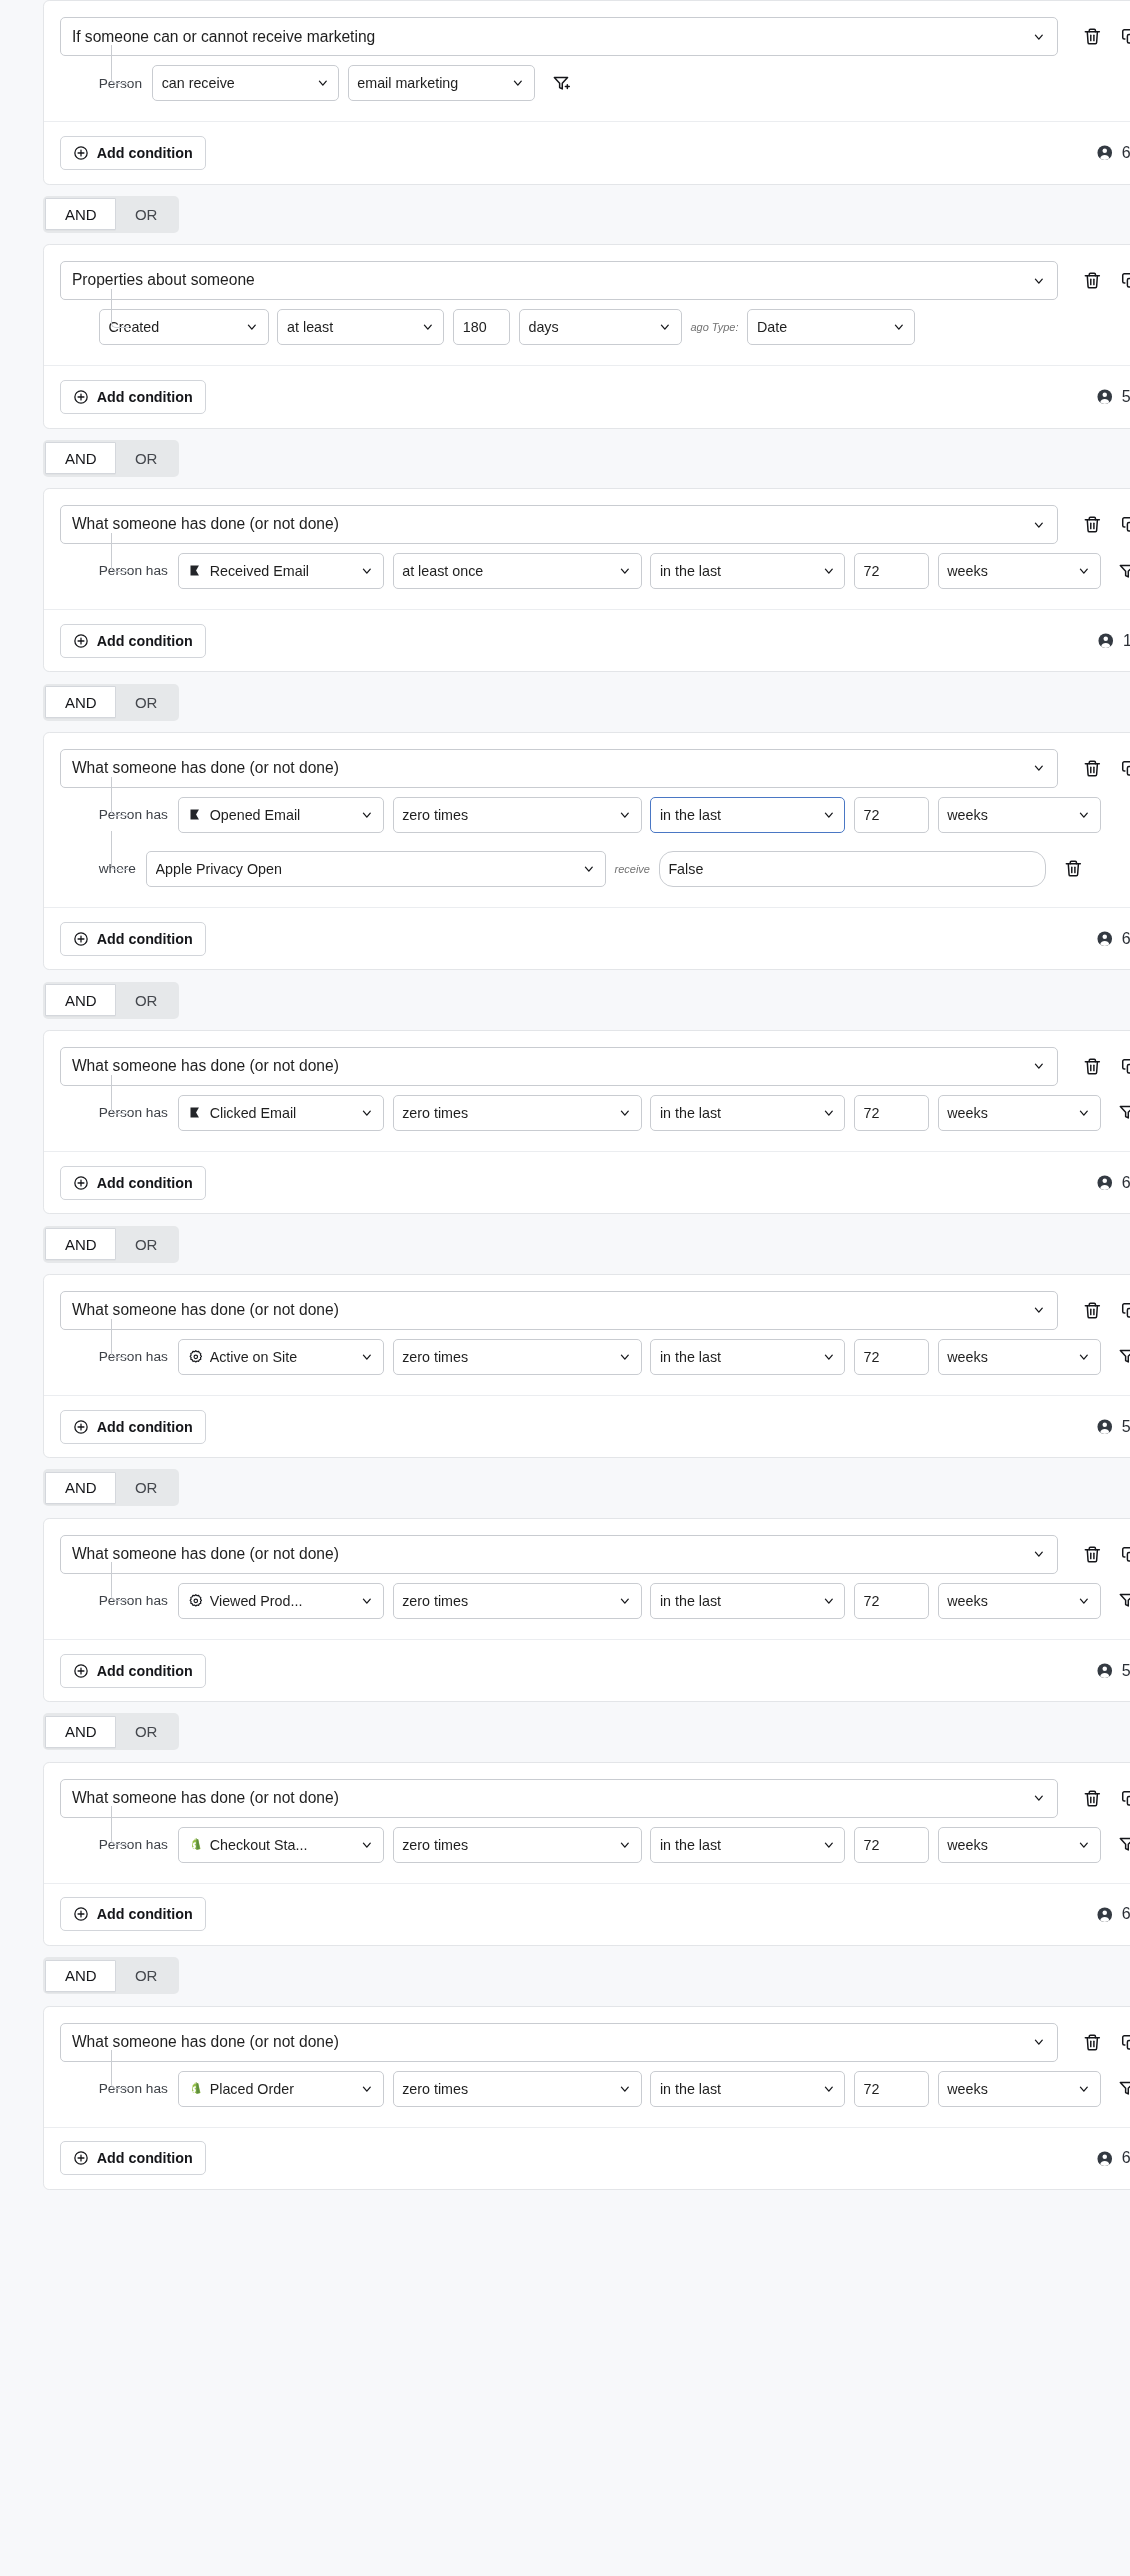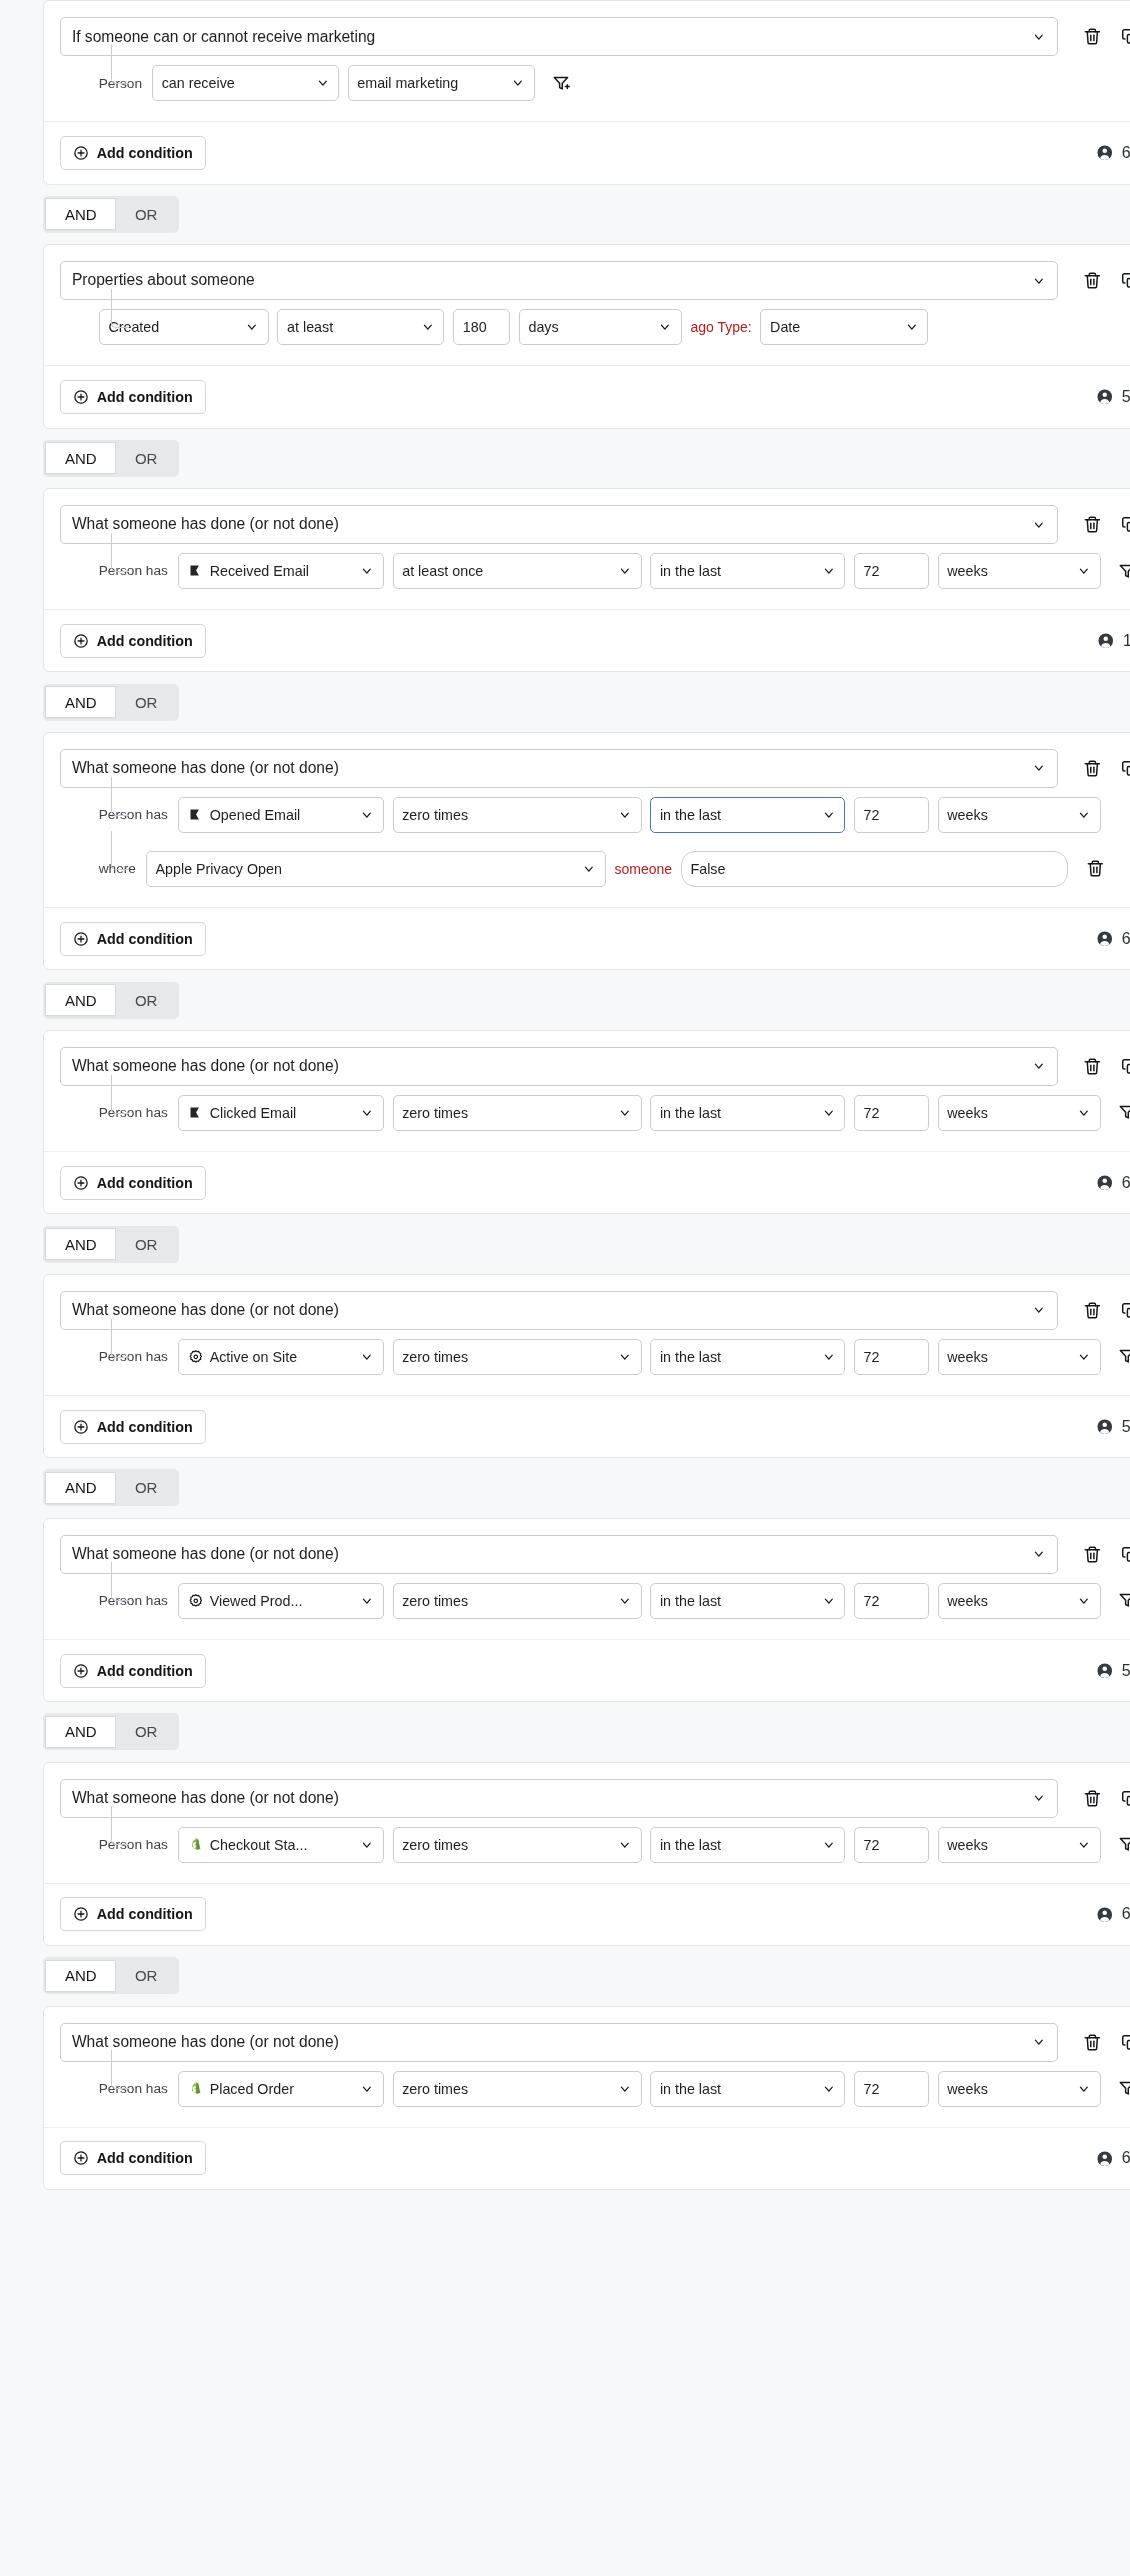--- a/index.html
+++ b/index.html
@@ -65,23 +65,24 @@
     height: 54px;
     position: relative;
   }
   .subrow .prefix {
     font-size: 13.7px;
     color: #3d4147;
     white-space: nowrap;
     padding-right: 1.2px;
   }
   .subrow .inline-txt {
-    font-size: 14px;
-    color: #b91c1c;
+    font-size: 11px;
+    color: #737373;
     white-space: nowrap;
+    font-style: italic;
   }
 
   
   .elbow {
     position: absolute;
     left: 12.5px;
     width: 17.5px;
     border-left: 1.9px solid #c9ccd1;
     border-bottom: 1.9px solid #c9ccd1;
     border-bottom-left-radius: 5px;
@@ -577,21 +578,21 @@
           <div class="elbow" style="top:-11.2px;height:39px;"></div>
           <span class="prefix">where</span>
           <div class="sel w-where">
             <span class="sel-label">Apple Privacy Open</span>
             <span class="chev">
               <svg width="13.7" height="13.7" viewBox="0 0 24 24" fill="none" stroke="#15161a" stroke-width="2.2" stroke-linecap="round" stroke-linejoin="round">
                 <polyline points="6 9 12 16 18 9"></polyline>
               </svg>
             </span>
           </div>
-          <span class="inline-txt">someone</span>
+          <span class="inline-txt">receive</span>
           <div class="sel w-val">
             <span class="sel-label">False</span>
           </div>
           <button class="icon-btn">
             <span>
               <svg width="18.7" height="18.7" viewBox="0 0 24 24" fill="none" stroke="#15161a" stroke-width="1.9" stroke-linecap="round" stroke-linejoin="round">
                 <path d="M3 6h18"></path>
                 <path d="M8 6V4.5A1.5 1.5 0 0 1 9.5 3h5A1.5 1.5 0 0 1 16 4.5V6"></path>
                 <path d="M5.5 6l1 14a1.6 1.6 0 0 0 1.6 1.5h7.8A1.6 1.6 0 0 0 17.5 20l1-14"></path>
                 <path d="M10 10.5v7"></path>

